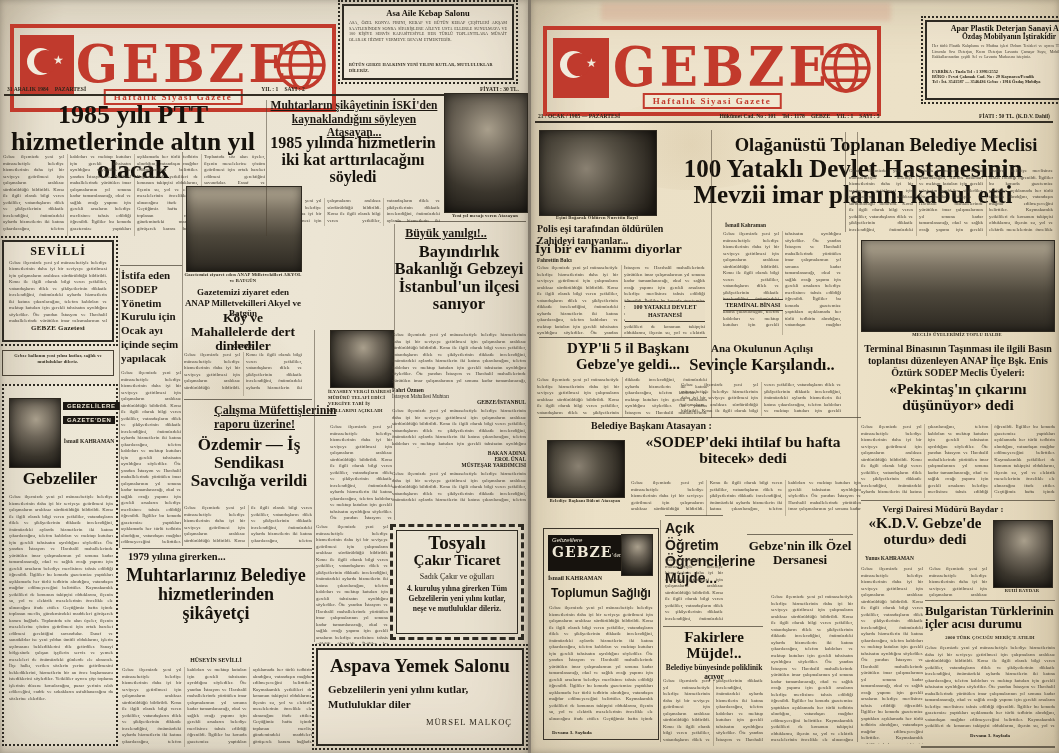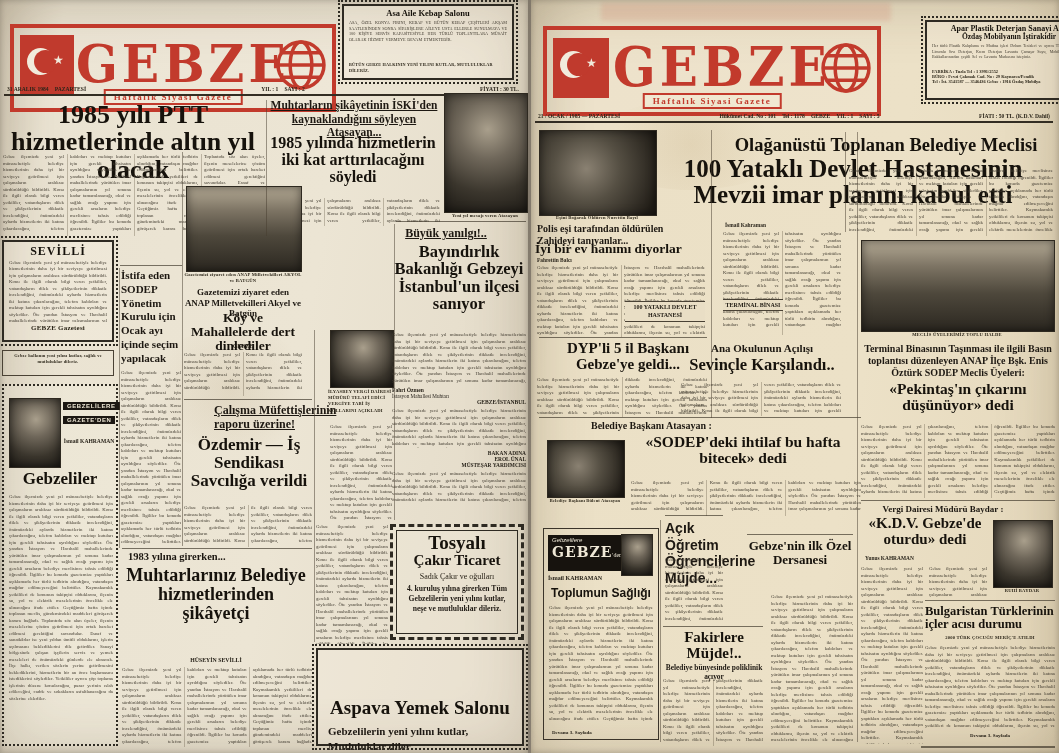--- a/index.html
+++ b/index.html
@@ -149,27 +149,27 @@
     </div>
 
     <div class="abs dashbox" style="left:390px;top:524px;width:134px;height:116px;box-sizing:border-box;padding:6px 8px;text-align:center;">
       <div class="hl" style="font-size:19px;">Tosyalı</div>
       <div class="hl" style="font-size:15px;">Çakır Ticaret</div>
       <div style="font-size:8px;color:#2a2419;margin-top:3px;">Sadık Çakır ve oğulları</div>
       <div class="kick" style="font-size:7.6px;margin-top:3px;line-height:1.35;">4. kuruluş yılına girerken Tüm Gebzelilerin yeni yılını kutlar, neşe ve mutluluklar dileriz.</div>
     </div>
 
     <div class="hr" style="left:122px;top:548px;width:190px;"></div>
-    <div class="abs kick" style="left:128px;top:551px;width:160px;font-size:10.5px;">1983 yılına girerken...</div>
+    <div class="abs kick" style="left:128px;top:551px;width:160px;font-size:10.5px;">1979 yılına girerken...</div>
     <div class="abs hl" style="left:126px;top:566px;width:180px;font-size:18px;">Muhtarlarınız Belediye hizmetlerinden şikâyetçi</div>
     <div class="abs byl" style="left:122px;top:657px;width:188px;text-align:center;font-size:5.8px;">HÜSEYİN SEVİLLİ</div>
     <div class="abs body-sm c3x" style="left:122px;top:667px;width:190px;height:80px;">Gebze ilçemizde yeni yıl münasebetiyle belediye hizmetlerinin daha iyi bir seviyeye getirilmesi için çalışmaların aralıksız sürdürüldüğü bildirildi. Konu ile ilgili olarak bilgi veren yetkililer, vatandaşların dilek ve şikâyetlerinin dikkatle incelendiğini, önümüzdeki aylarda hizmetlerin iki katına çıkarılacağını, telefon kabloları ve mektup kutuları için gerekli tahsisatın ayrıldığını söylediler. Öte yandan İstasyon ve Hacıhalil mahallelerinde yürütülen imar çalışmalarının yıl sonuna kadar tamamlanacağı, okul ve sağlık ocağı yapımı için gerekli arsaların belediye meclisince tahsis edildiği öğrenildi. İlgililer bu konuda gazetemize yaptıkları açıklamada her türlü tedbirin alındığını, vatandaşın mağdur edilmeyeceğini belirttiler. Kaymakamlık yetkilileri de konunun takipçisi olduklarını, ilçenin su, yol ve elektrik meselelerinin öncelikle ele alınacağını ifade ettiler. Geçtiğimiz hafta içinde toplanan meclis, gündemindeki maddeleri görüşerek karara bağladı. Toplantıda söz alan üyeler, ilçenin meselelerine çözüm getirilmesi için ortak hareket edilmesi gerektiğini savundular. Esnaf ve sanatkârlar ise yeni yıldan ümitli olduklarını, işlerin açılmasını beklediklerini dile getirdiler. Sanayi bölgesinde çalışan işçilerin servis ve yemek meseleleri de önümüzdeki günlerde ele alınacak. İlçe halkı, verilen sözlerin yerine getirilmesini beklediklerini, hizmetlerin bir an önce başlamasını istediklerini söylediler. Yetkililer ayrıca çöp toplama işlerinin düzene konulacağını, pazar yerinin ıslah edileceğini, cadde ve sokakların asfaltlanacağını da sözlerine eklediler.</div>
 
     <div class="abs fancy" style="left:316px;top:648px;width:208px;height:98px;box-sizing:border-box;padding:6px 10px;">
-      <div class="hl" style="font-size:19px;margin-top:42px;">Aspava Yemek Salonu</div>
+      <div class="hl" style="font-size:19px;">Aspava Yemek Salonu</div>
       <div class="kick" style="font-size:11px;margin-top:6px;line-height:1.4;">Gebzelilerin yeni yılını kutlar, Mutluluklar diler</div>
       <div style="font-size:8.5px;color:#2a2419;text-align:right;margin-top:4px;letter-spacing:1px;">MÜRSEL MALKOÇ</div>
     </div>
 
     <div class="vrule" style="left:182px;top:152px;height:394px;"></div>
     <div class="vrule" style="left:266px;top:100px;height:136px;"></div>
     <div class="vrule" style="left:314px;top:330px;height:312px;"></div>
     <div class="vrule" style="left:394px;top:224px;height:296px;"></div>
     <div class="vrule" style="left:119px;top:268px;height:280px;"></div>
   </div>

